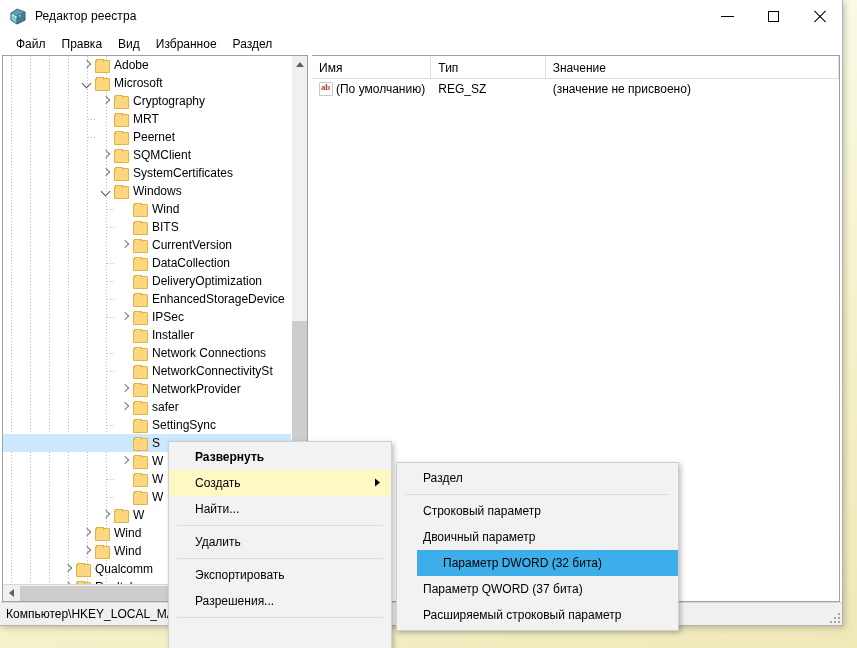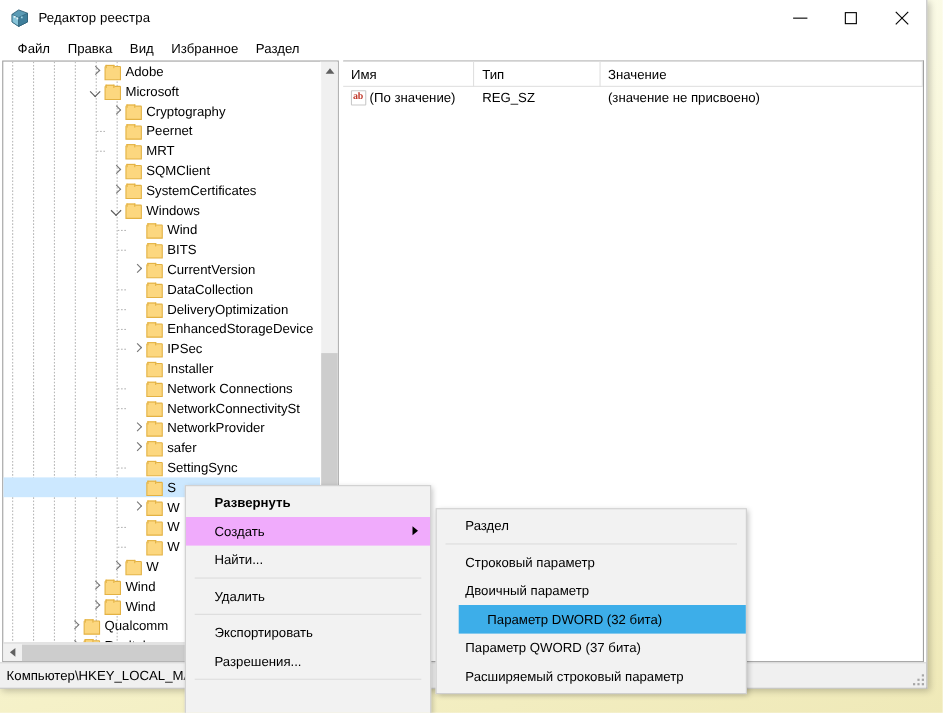--- a/index.html
+++ b/index.html
@@ -329,21 +329,21 @@
     height: 26px;
     display: flex;
     align-items: center;
     padding-left: 26px;
     color: #000;
     position: relative;
     cursor: default;
     white-space: nowrap;
   }
   .ctx-item.bold { font-weight: bold; }
-  .ctx-item.hl { background: #f0abfc; color: #000; }
+  .ctx-item.hl { background: #fef9c3; color: #000; }
   .ctx-item.hl .ctx-arrow::before { border-left-color: #000; }
   .ctx-sep {
     height: 1px;
     background: #dcdcdc;
     margin: 3px 8px 3px 8px;
   }
   .ctx-arrow {
     position: absolute;
     right: 10px; top: 50%;
     transform: translateY(-50%);
@@ -461,26 +461,26 @@
                 <span class="tlabel">Microsoft</span>
               </div>
               <div class="trow" style="padding-left: 95px;">
                 <div class="twist closed"></div>
                 <div class="folder"></div>
                 <span class="tlabel">Cryptography</span>
               </div>
               <div class="trow" style="padding-left: 95px;">
                 <div class="twist "></div>
                 <div class="folder"></div>
+                <span class="tlabel">MRT</span>
+              </div>
+              <div class="trow" style="padding-left: 95px;">
+                <div class="twist "></div>
+                <div class="folder"></div>
                 <span class="tlabel">Peernet</span>
-              </div>
-              <div class="trow" style="padding-left: 95px;">
-                <div class="twist "></div>
-                <div class="folder"></div>
-                <span class="tlabel">MRT</span>
               </div>
               <div class="trow" style="padding-left: 95px;">
                 <div class="twist closed"></div>
                 <div class="folder"></div>
                 <span class="tlabel">SQMClient</span>
               </div>
               <div class="trow" style="padding-left: 95px;">
                 <div class="twist closed"></div>
                 <div class="folder"></div>
                 <span class="tlabel">SystemCertificates</span>
@@ -622,21 +622,21 @@
         <div class="lh-cell" style="width:120px">Имя</div>
         <div class="lh-cell" style="width:115px">Тип</div>
         <div class="lh-cell" style="width:295px">Значение</div>
       </div>
       <div id="list-rows">
         <div class="lrow">
           <div class="lcell" style="width:120px">
             <div class="ab-icon">
                 <span>ab</span>
               </div>
-            <span>(По значение)</span>
+            <span>(По умолчанию)</span>
           </div>
           <div class="lcell" style="width:115px">REG_SZ</div>
           <div class="lcell" style="width:295px">(значение не присвоено)</div>
         </div>
       </div>
     </div>
   </div>
 
   <div id="statusbar">
     <span>Компьютер\HKEY_LOCAL_MA</span>

